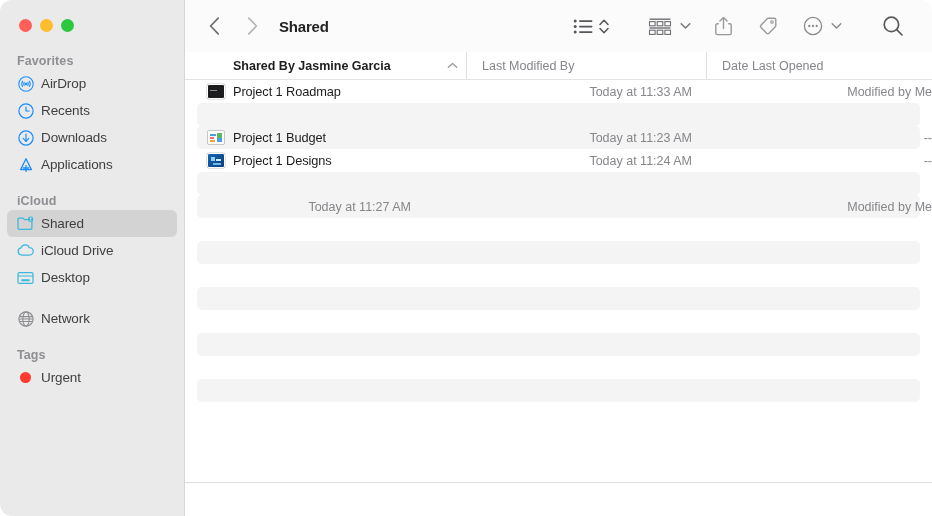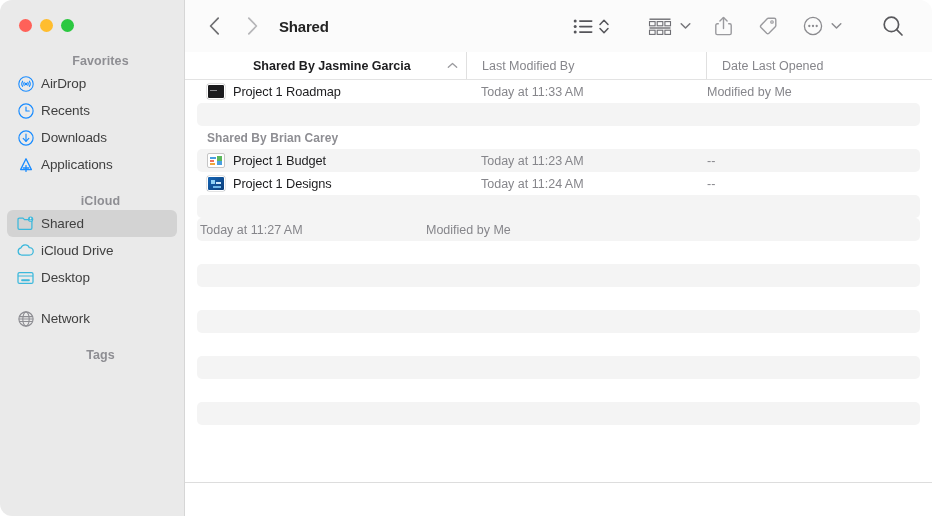--- a/index.html
+++ b/index.html
@@ -63,21 +63,21 @@
 
   .sb-group-title {
     font-size: 12.5px;
     font-weight: bold;
     color: #8e8e93;
     letter-spacing: 0.1px;
     padding: 0 0 0 17px;
     height: 18px;
     line-height: 18px;
   }
-  .sb-group { margin-bottom: 2px; text-align: center; }
+  .sb-group { margin-bottom: 2px; }
   .sb-group.gap-before { margin-top: 14px; }
 
   .sb-item {
     display: flex;
     align-items: center;
     height: 27px;
     margin: 0 7px;
     padding-left: 10px;
     border-radius: 6px;
     gap: 7px;
@@ -175,21 +175,21 @@
     box-sizing: border-box;
     position: relative;
     white-space: nowrap;
   }
   .col-sep {
     border-left: 1px solid #e0e0e0;
   }
   #col-name {
     width: 281px;
     flex: 0 0 281px;
-    padding-left: 68px;
+    padding-left: 48px;
     color: #1d1d1f;
     font-weight: bold;
     justify-content: space-between;
     padding-right: 8px;
   }
   #col-date {
     width: 226px;
     flex: 0 0 226px;
     padding-left: 15px;
   }
@@ -204,20 +204,21 @@
     position: relative;
     overflow: hidden;
     background: #ffffff;
   }
   .row {
     height: 23px;
     display: flex;
     align-items: center;
     box-sizing: border-box;
     position: relative;
+    text-align: right;
   }
   .row.stripe::before {
     content: "";
     position: absolute;
     left: 12px;
     right: 12px;
     top: 0;
     bottom: 0;
     background: #f4f4f4;
     border-radius: 5px;
@@ -467,20 +468,26 @@
         <circle cx="8" cy="8" r="7.1" stroke="#8e8e93" stroke-width="1.15"></circle>
         <ellipse cx="8" cy="8" rx="3.2" ry="7.1" stroke="#8e8e93" stroke-width="1.1"></ellipse>
         <path d="M1.2 5.6 H14.8 M1.2 10.4 H14.8 M0.9 8 H15.1" stroke="#8e8e93" stroke-width="1.05"></path>
       </svg>
             </span>
             <span class="sb-label">Network</span>
           </div>
         </div>
         <div class="sb-group gap-before">
           <div class="sb-group-title">Tags</div>
+          <div class="sb-item">
+            <span class="sb-icon">
+              <span class="tag-dot" style="background:#ff3b30;display:block;"></span>
+            </span>
+            <span class="sb-label">Urgent</span>
+          </div>
         </div>
       </div>
   </div>
 
   <div id="main">
 
     <div id="toolbar">
 
       <div class="tb-nav">
         <svg width="11" height="18" viewBox="0 0 11 18" fill="none">
@@ -592,23 +599,20 @@
           <div class="cell-name">
             <span style="display: flex;">
               <span class="doc-icon doc-keynote"></span>
             </span>
             <span class="file-name">Project 1 Roadmap</span>
           </div>
           <div class="cell-date">Today at 11:33 AM</div>
           <div class="cell-mod">Modified by Me</div>
         </div>
         <div class="row spacer-row stripe"></div>
-        <div class="group-row">
-          <span class="glabel">Shared By Brian Carey</span>
-        </div>
         <div class="row stripe">
           <div class="cell-name">
             <span style="display: flex;">
               <span class="doc-icon doc-numbers">
                 <i class="n1"></i>
                 <i class="n2"></i>
                 <i class="n3"></i>
                 <i class="n4"></i>
                 <i class="n5"></i>
               </span>

